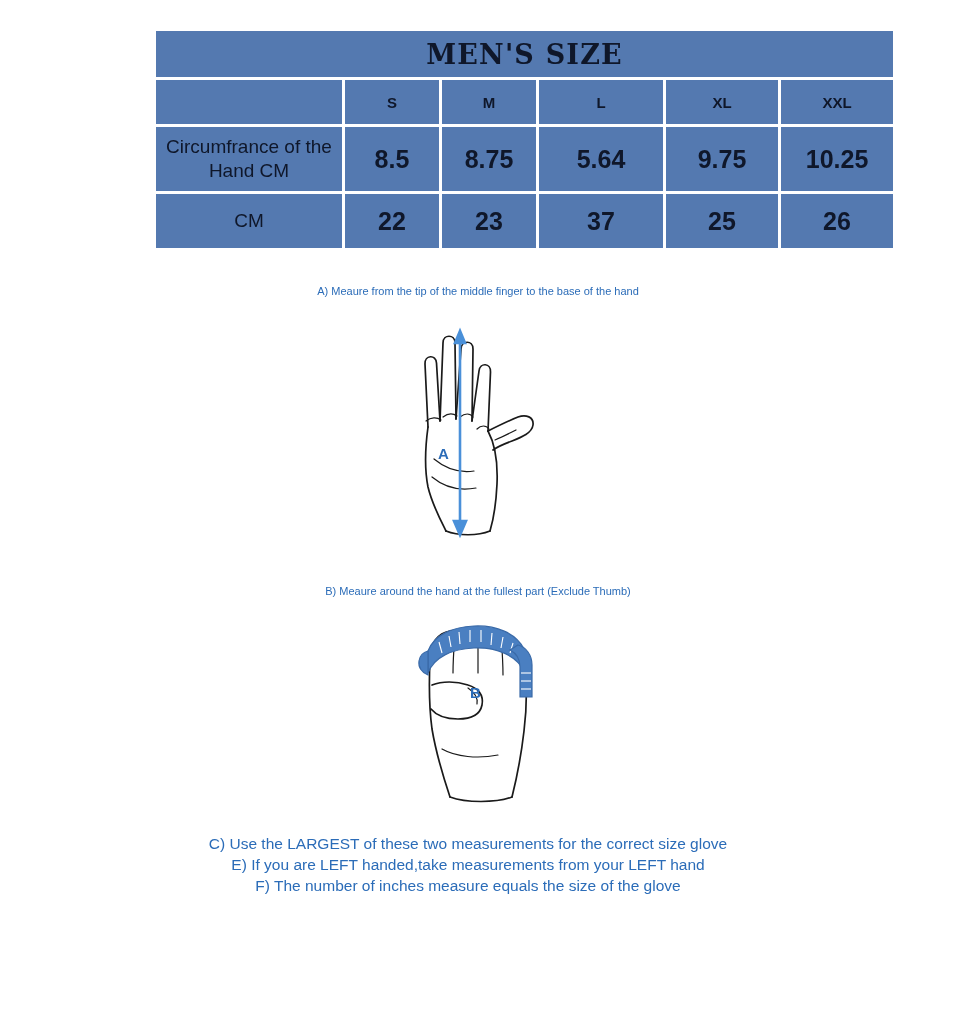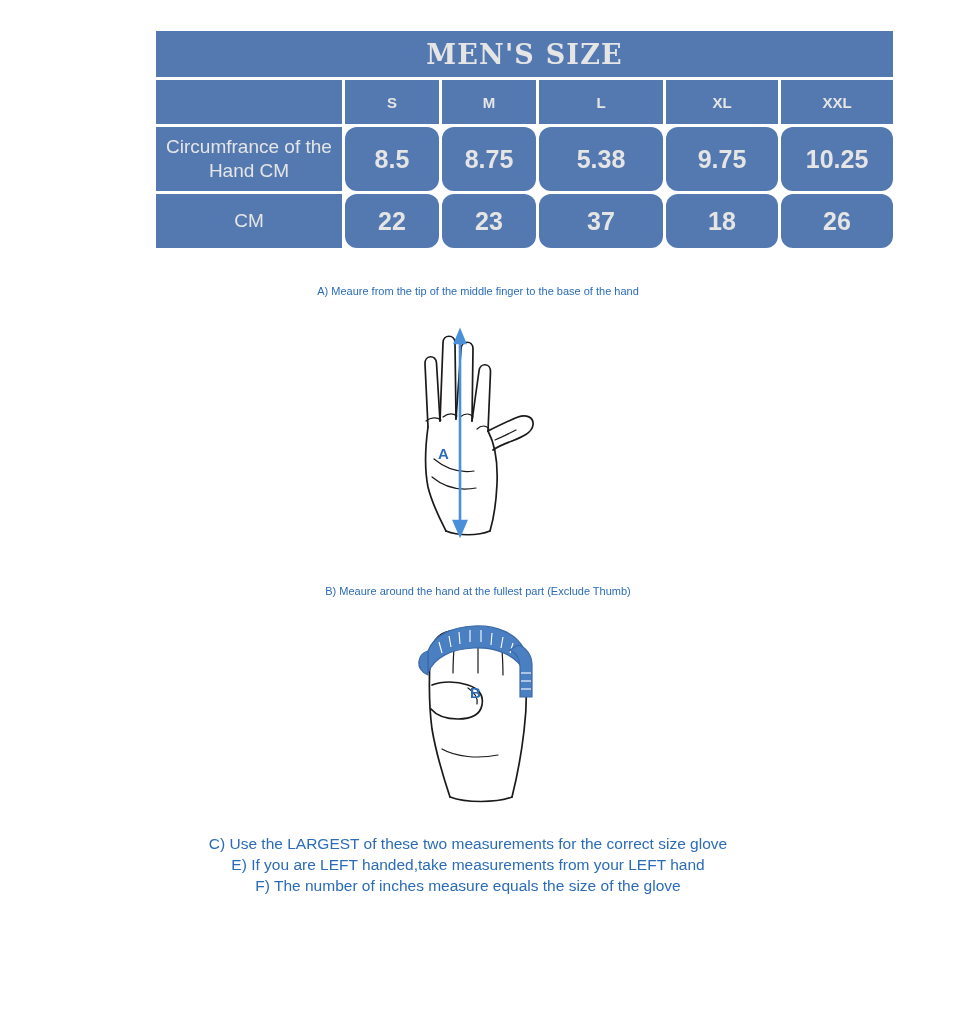--- a/index.html
+++ b/index.html
@@ -28,21 +28,21 @@
     width: 722px;
   }
   table.size-table {
     border-collapse: separate;
     border-spacing: 3px;
     width: 722px;
     table-layout: fixed;
   }
   table.size-table td {
     background: #5479b0;
-    color: #e5e5e5;
+    color: #0f172a;
     text-align: center;
     vertical-align: middle;
     padding: 0;
   }
   .title-cell {
     height: 46px;
     font-family: "DejaVu Serif", serif;
     font-weight: bold;
     font-size: 27px;
     letter-spacing: 1.2px;
@@ -64,21 +64,20 @@
     height: 64px;
   }
   .row-label.center {
     text-align: center;
     padding-left: 0;
   }
   .val-cell {
     font-size: 25px;
     font-weight: bold;
     height: 64px;
-    border-radius: 12px;
   }
   .val-cell.small-row {
     height: 54px;
     font-size: 25px;
   }
   .row-label.small-row {
     height: 54px;
   }
 
   
@@ -151,30 +150,30 @@
           <td class="hdr-cell">S</td>
           <td class="hdr-cell">M</td>
           <td class="hdr-cell">L</td>
           <td class="hdr-cell">XL</td>
           <td class="hdr-cell">XXL</td>
         </tr>
         <tr>
           <td class="row-label">Circumfrance of the Hand CM</td>
           <td class="val-cell">8.5</td>
           <td class="val-cell">8.75</td>
-          <td class="val-cell">5.38</td>
+          <td class="val-cell">5.64</td>
           <td class="val-cell">9.75</td>
           <td class="val-cell">10.25</td>
         </tr>
         <tr>
           <td class="row-label center small-row">CM</td>
           <td class="val-cell small-row">22</td>
           <td class="val-cell small-row">23</td>
           <td class="val-cell small-row">37</td>
-          <td class="val-cell small-row">18</td>
+          <td class="val-cell small-row">25</td>
           <td class="val-cell small-row">26</td>
         </tr>
       </tbody>
     </table>
   </div>
 
   <div class="caption" id="cap-a">A) Meaure from the tip of the middle finger to the base of the hand</div>
 
   <div class="figure" id="fig-a">
     <svg width="160" height="240" viewBox="0 0 160 240">

